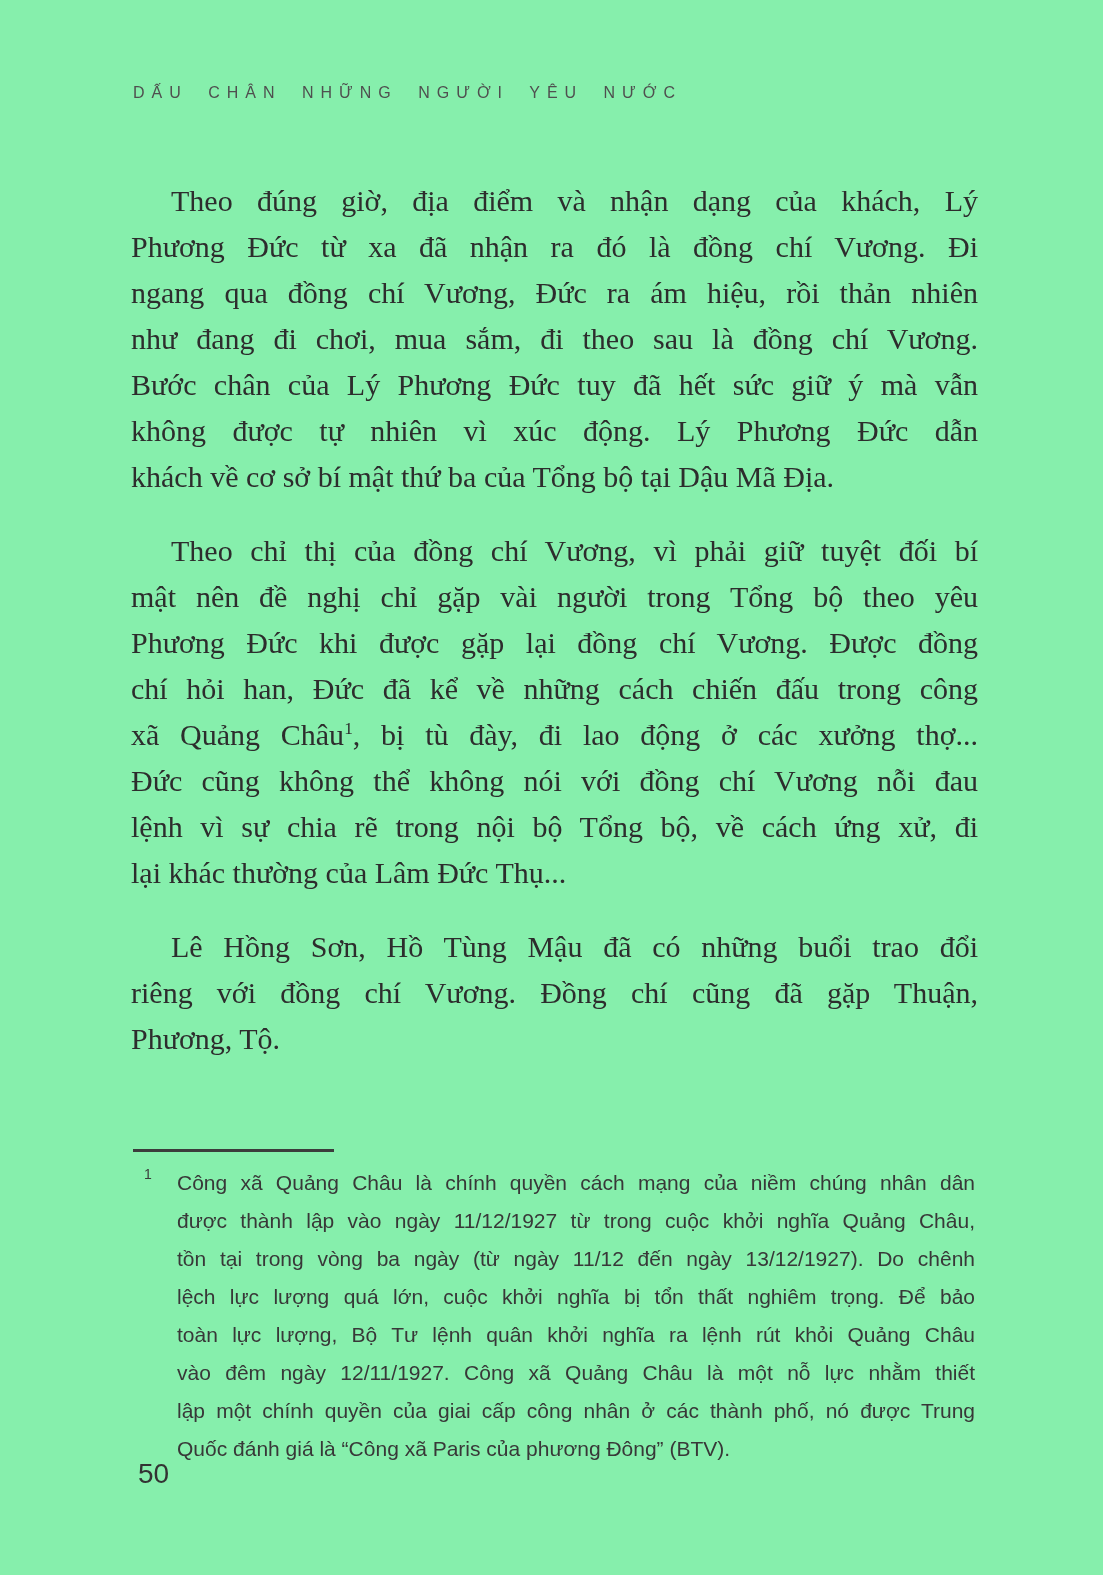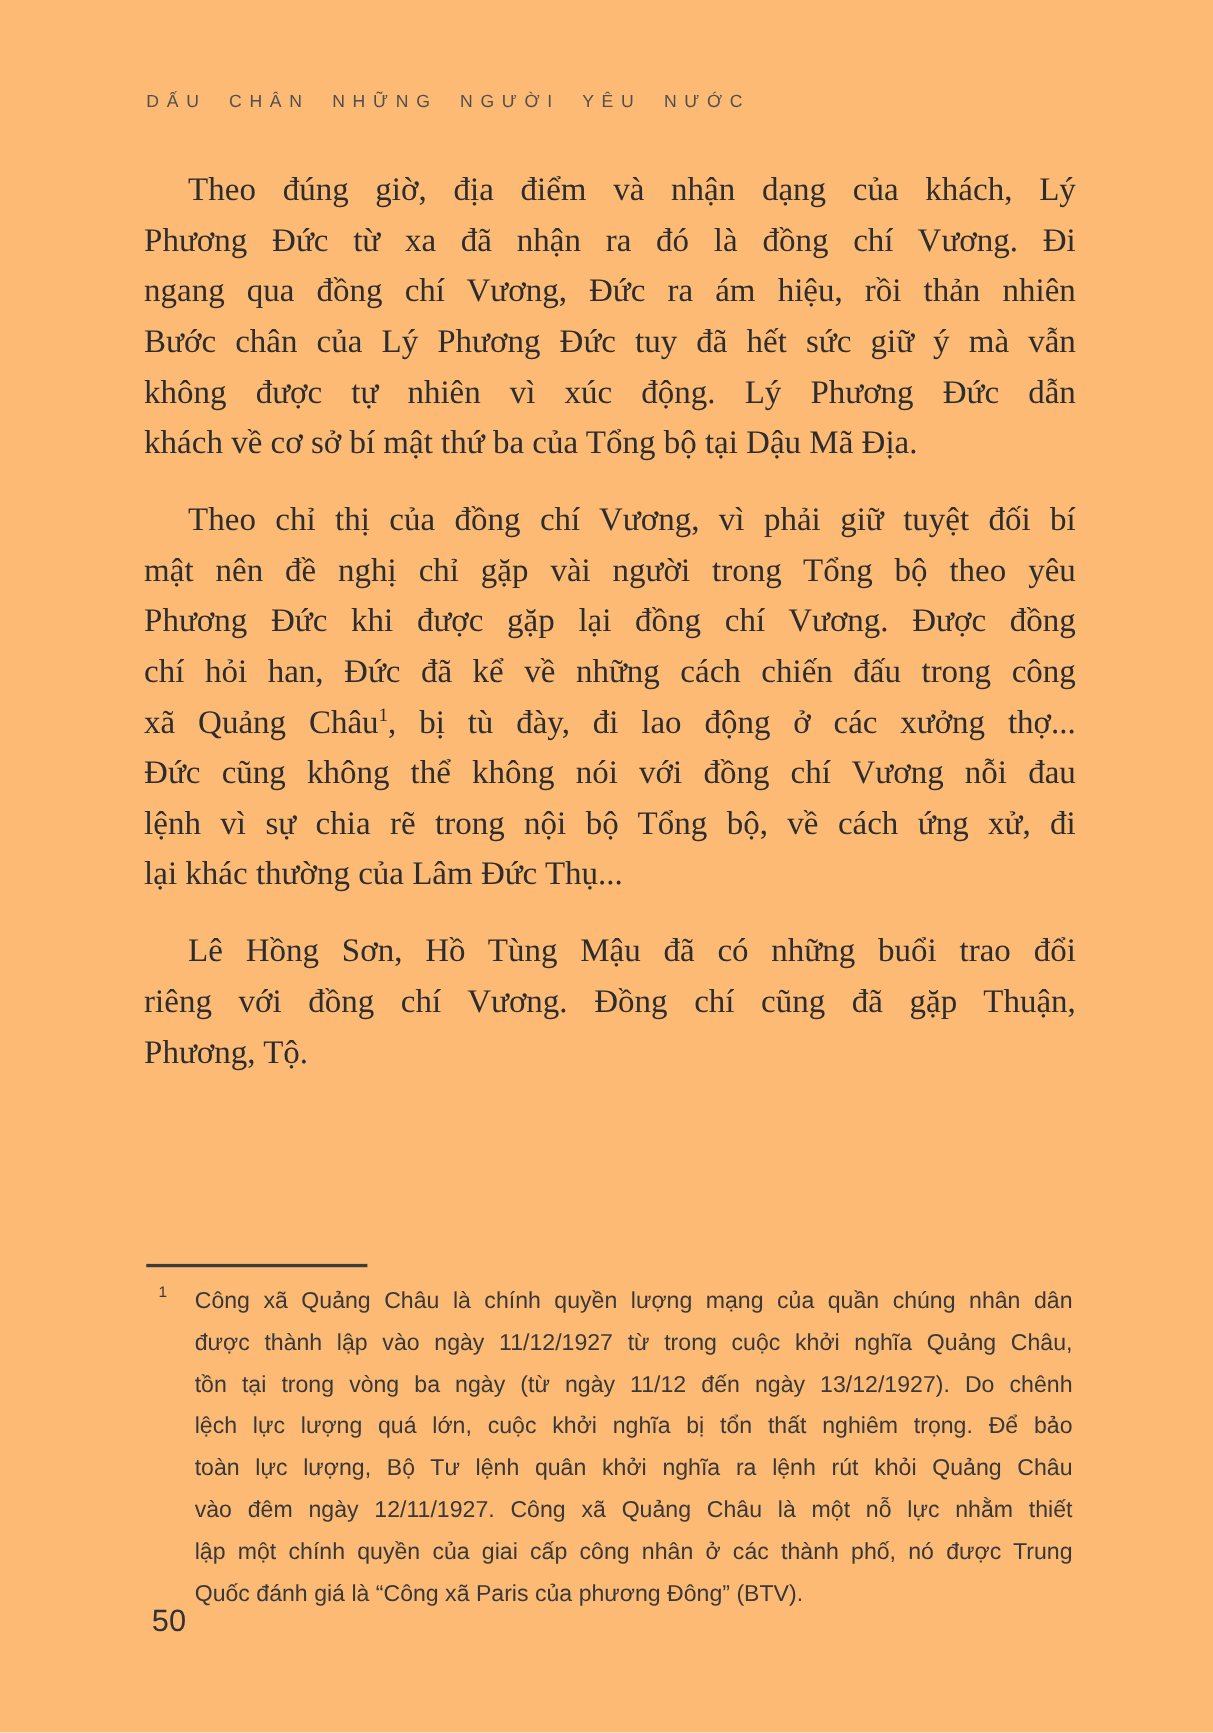--- a/index.html
+++ b/index.html
@@ -4,21 +4,21 @@
 <style>
   html, body {
     margin: 0;
     padding: 0;
     background: #ffffff;
   }
   .page {
     position: relative;
     width: 1103px;
     height: 1575px;
-    background: #fdba74;
+    background: #86efac;
     font-family: "Liberation Serif", serif;
     color: #2d2d2d;
     overflow: hidden;
   }
   .running-header {
     position: absolute;
     top: 84px;
     left: 133px;
     font-family: "Liberation Sans", sans-serif;
     font-size: 16px;
@@ -39,20 +39,21 @@
   .para {
     margin: 0 0 24px 0;
   }
   .line {
     text-align: justify;
     text-align-last: justify;
     white-space: normal;
   }
   .line.first {
     text-indent: 40px;
+    margin-top: 28px;
   }
   .line.plast {
     text-align-last: left;
   }
   sup {
     font-size: 0.58em;
     line-height: 0;
     vertical-align: super;
   }
   .fn-rule {
@@ -95,20 +96,21 @@
 <body>
 
 <div class="page">
   <div class="running-header">DẤU CHÂN NHỮNG NGƯỜI YÊU NƯỚC</div>
 
   <div class="body-text">
       <div class="para">
         <div class="line first"><span>Theo đúng giờ, địa điểm và nhận dạng của khách, Lý</span></div>
         <div class="line"><span>Phương Đức từ xa đã nhận ra đó là đồng chí Vương. Đi</span></div>
         <div class="line"><span>ngang qua đồng chí Vương, Đức ra ám hiệu, rồi thản nhiên</span></div>
+        <div class="line"><span>như đang đi chơi, mua sắm, đi theo sau là đồng chí Vương.</span></div>
         <div class="line"><span>Bước chân của Lý Phương Đức tuy đã hết sức giữ ý mà vẫn</span></div>
         <div class="line"><span>không được tự nhiên vì xúc động. Lý Phương Đức dẫn</span></div>
         <div class="line plast"><span>khách về cơ sở bí mật thứ ba của Tổng bộ tại Dậu Mã Địa.</span></div>
       </div>
       <div class="para">
         <div class="line first"><span>Theo chỉ thị của đồng chí Vương, vì phải giữ tuyệt đối bí</span></div>
         <div class="line"><span>mật nên đề nghị chỉ gặp vài người trong Tổng bộ theo yêu</span></div>
         <div class="line"><span>Phương Đức khi được gặp lại đồng chí Vương. Được đồng</span></div>
         <div class="line"><span>chí hỏi han, Đức đã kể về những cách chiến đấu trong công</span></div>
         <div class="line"><span>xã Quảng Châu</span><sup>1</sup><span>, bị tù đày, đi lao động ở các xưởng thợ...</span></div>
@@ -121,21 +123,21 @@
         <div class="line"><span>riêng với đồng chí Vương. Đồng chí cũng đã gặp Thuận,</span></div>
         <div class="line plast"><span>Phương, Tộ.</span></div>
       </div>
     </div>
 
   <div class="fn-rule"></div>
 
   <div class="fn-marker">1</div>
 
   <div class="fn-text">
-      <div class="line"><span>Công xã Quảng Châu là chính quyền lượng mạng của quần chúng nhân dân</span></div>
+      <div class="line"><span>Công xã Quảng Châu là chính quyền cách mạng của niềm chúng nhân dân</span></div>
       <div class="line"><span>được thành lập vào ngày 11/12/1927 từ trong cuộc khởi nghĩa Quảng Châu,</span></div>
       <div class="line"><span>tồn tại trong vòng ba ngày (từ ngày 11/12 đến ngày 13/12/1927). Do chênh</span></div>
       <div class="line"><span>lệch lực lượng quá lớn, cuộc khởi nghĩa bị tổn thất nghiêm trọng. Để bảo</span></div>
       <div class="line"><span>toàn lực lượng, Bộ Tư lệnh quân khởi nghĩa ra lệnh rút khỏi Quảng Châu</span></div>
       <div class="line"><span>vào đêm ngày 12/11/1927. Công xã Quảng Châu là một nỗ lực nhằm thiết</span></div>
       <div class="line"><span>lập một chính quyền của giai cấp công nhân ở các thành phố, nó được Trung</span></div>
       <div class="line plast"><span>Quốc đánh giá là “Công xã Paris của phương Đông” (BTV).</span></div>
     </div>
 
   <div class="page-number">50</div>

